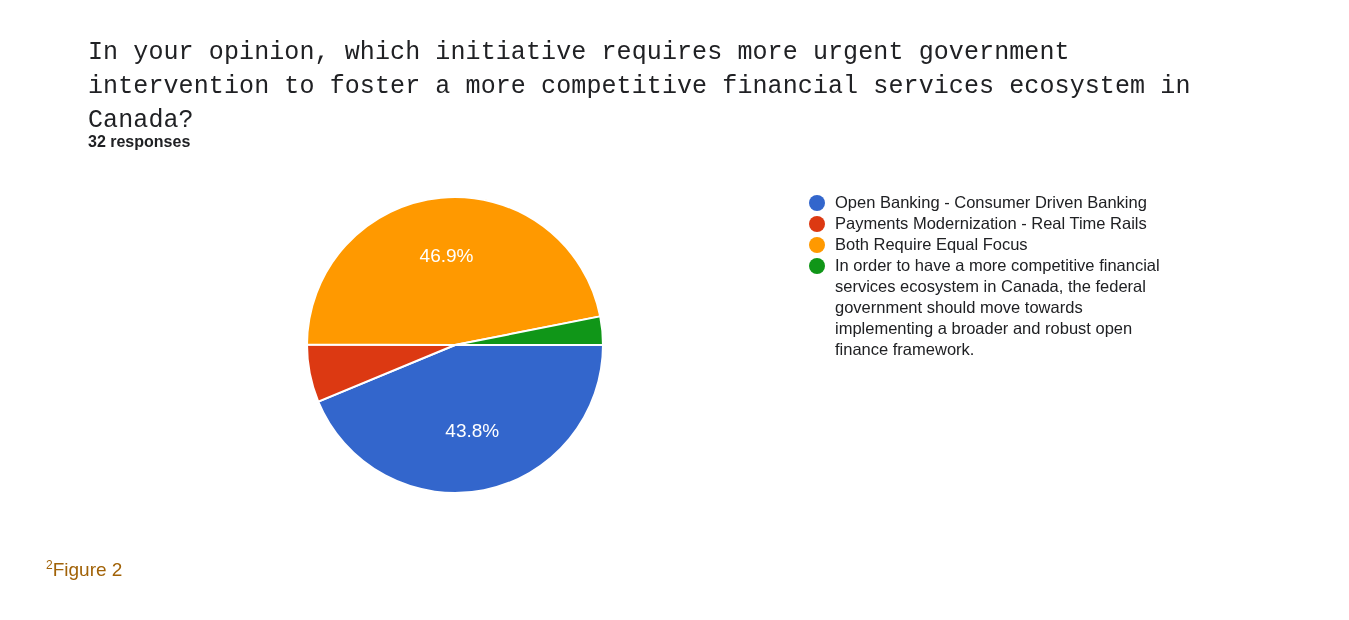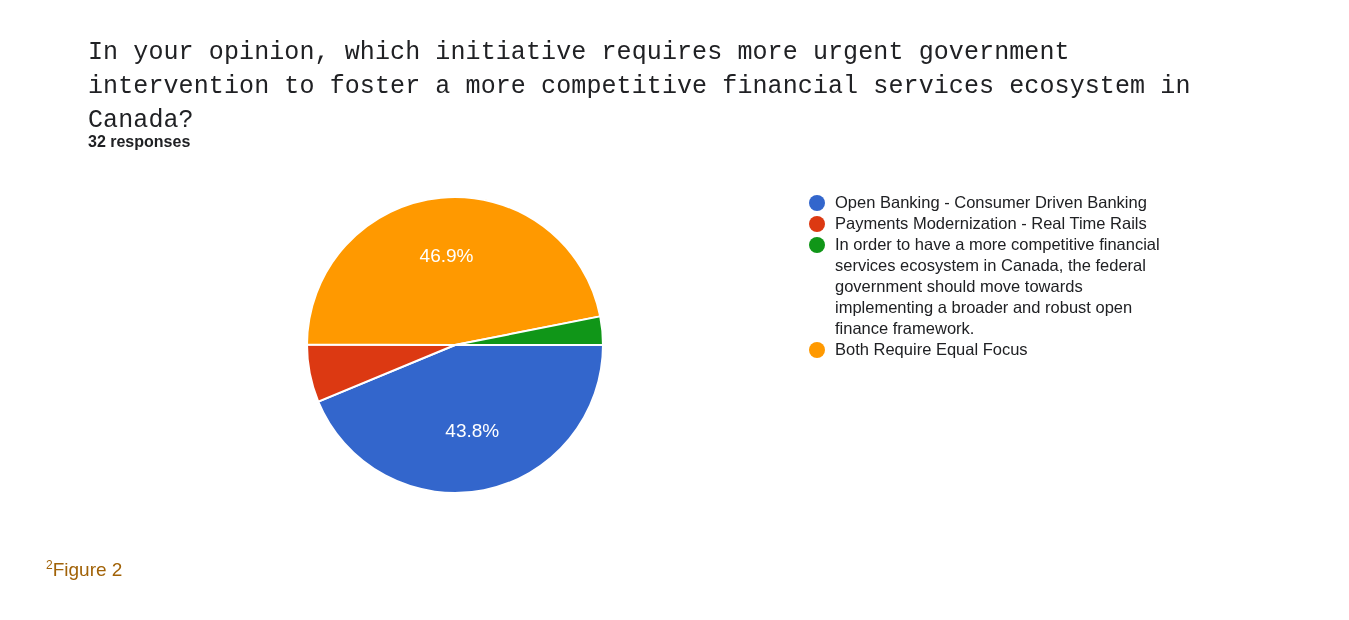--- a/index.html
+++ b/index.html
@@ -129,27 +129,27 @@
       <span class="legend-swatch" style="background:#3366CC"></span>
       <span class="legend-label">Open Banking - Consumer Driven Banking</span>
     </div>
 
     <div class="legend-item">
       <span class="legend-swatch" style="background:#DC3912"></span>
       <span class="legend-label">Payments Modernization - Real Time Rails</span>
     </div>
 
     <div class="legend-item">
-      <span class="legend-swatch" style="background:#109618"></span>
-      <span class="legend-label">In order to have a more competitive financial services ecosystem in Canada, the federal government should move towards implementing a broader and robust open finance framework.</span>
+      <span class="legend-swatch" style="background:#FF9900"></span>
+      <span class="legend-label">Both Require Equal Focus</span>
     </div>
 
     <div class="legend-item">
-      <span class="legend-swatch" style="background:#FF9900"></span>
-      <span class="legend-label">Both Require Equal Focus</span>
+      <span class="legend-swatch" style="background:#109618"></span>
+      <span class="legend-label">In order to have a more competitive financial services ecosystem in Canada, the federal government should move towards implementing a broader and robust open finance framework.</span>
     </div>
 
   </div>
 </div>
 
 <div id="figure-caption">
   <sup>2</sup><span>Figure 2</span>
 </div>
 
 </body></html>

